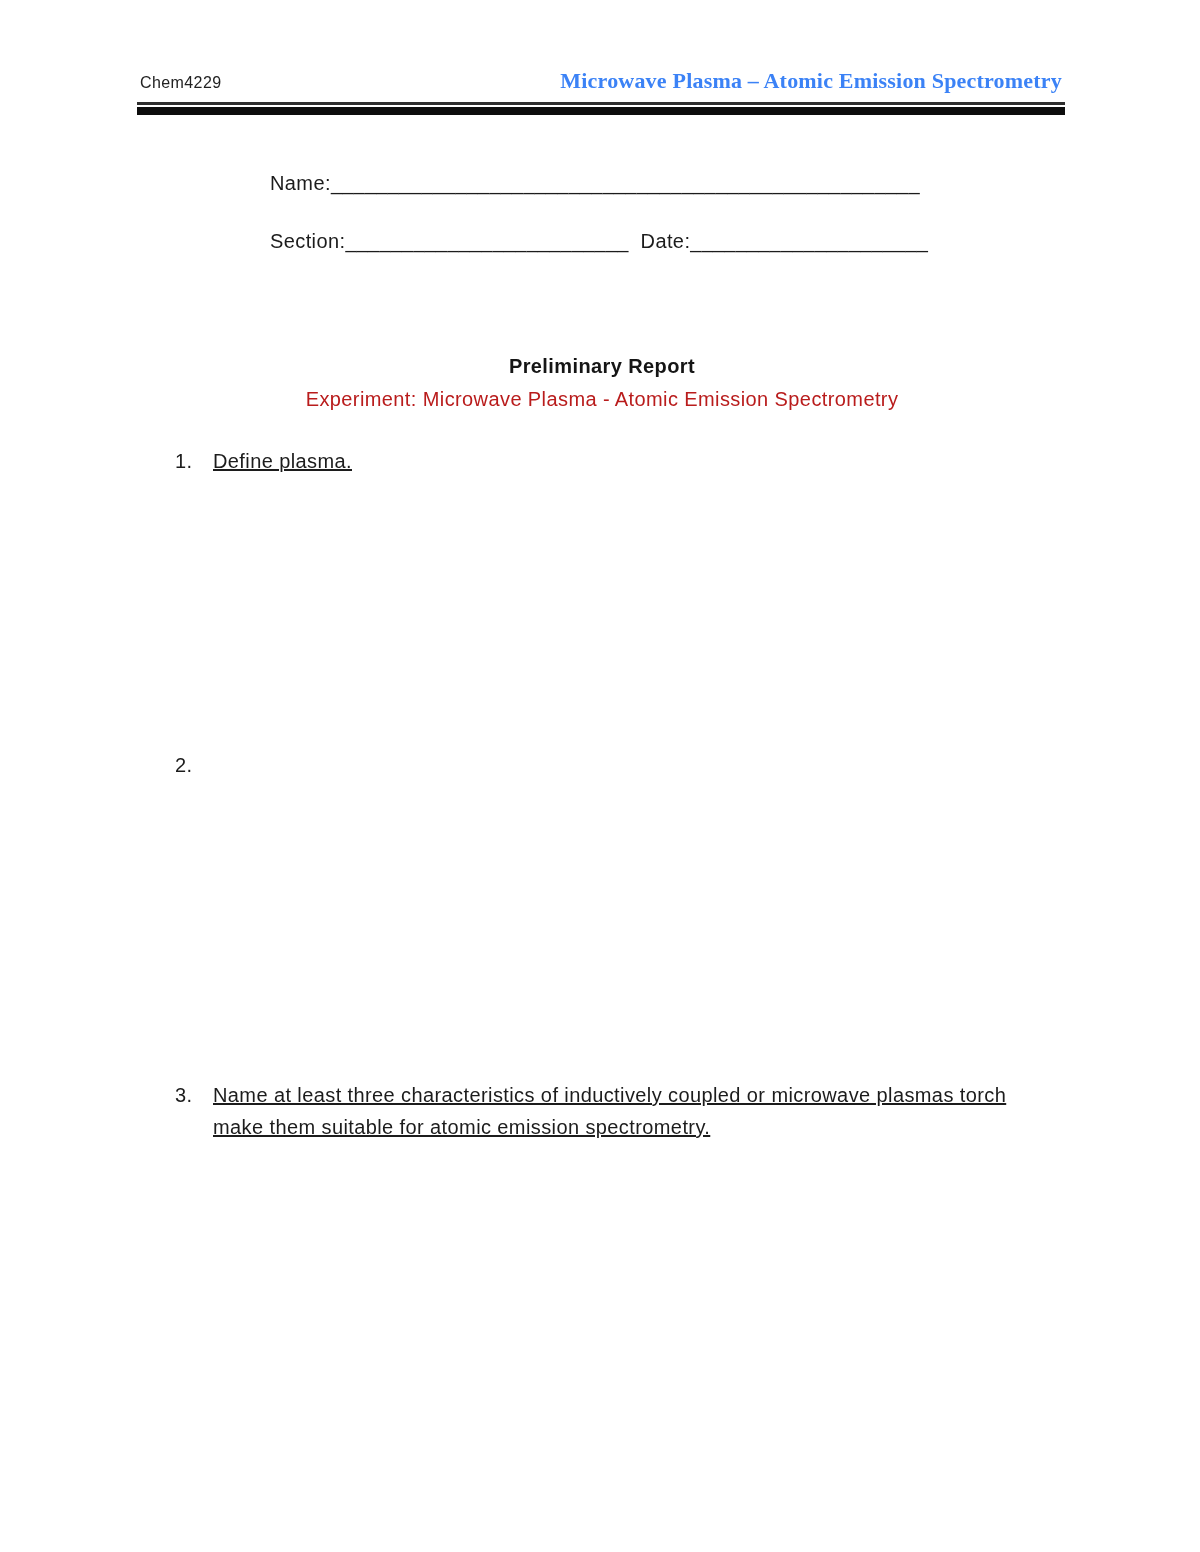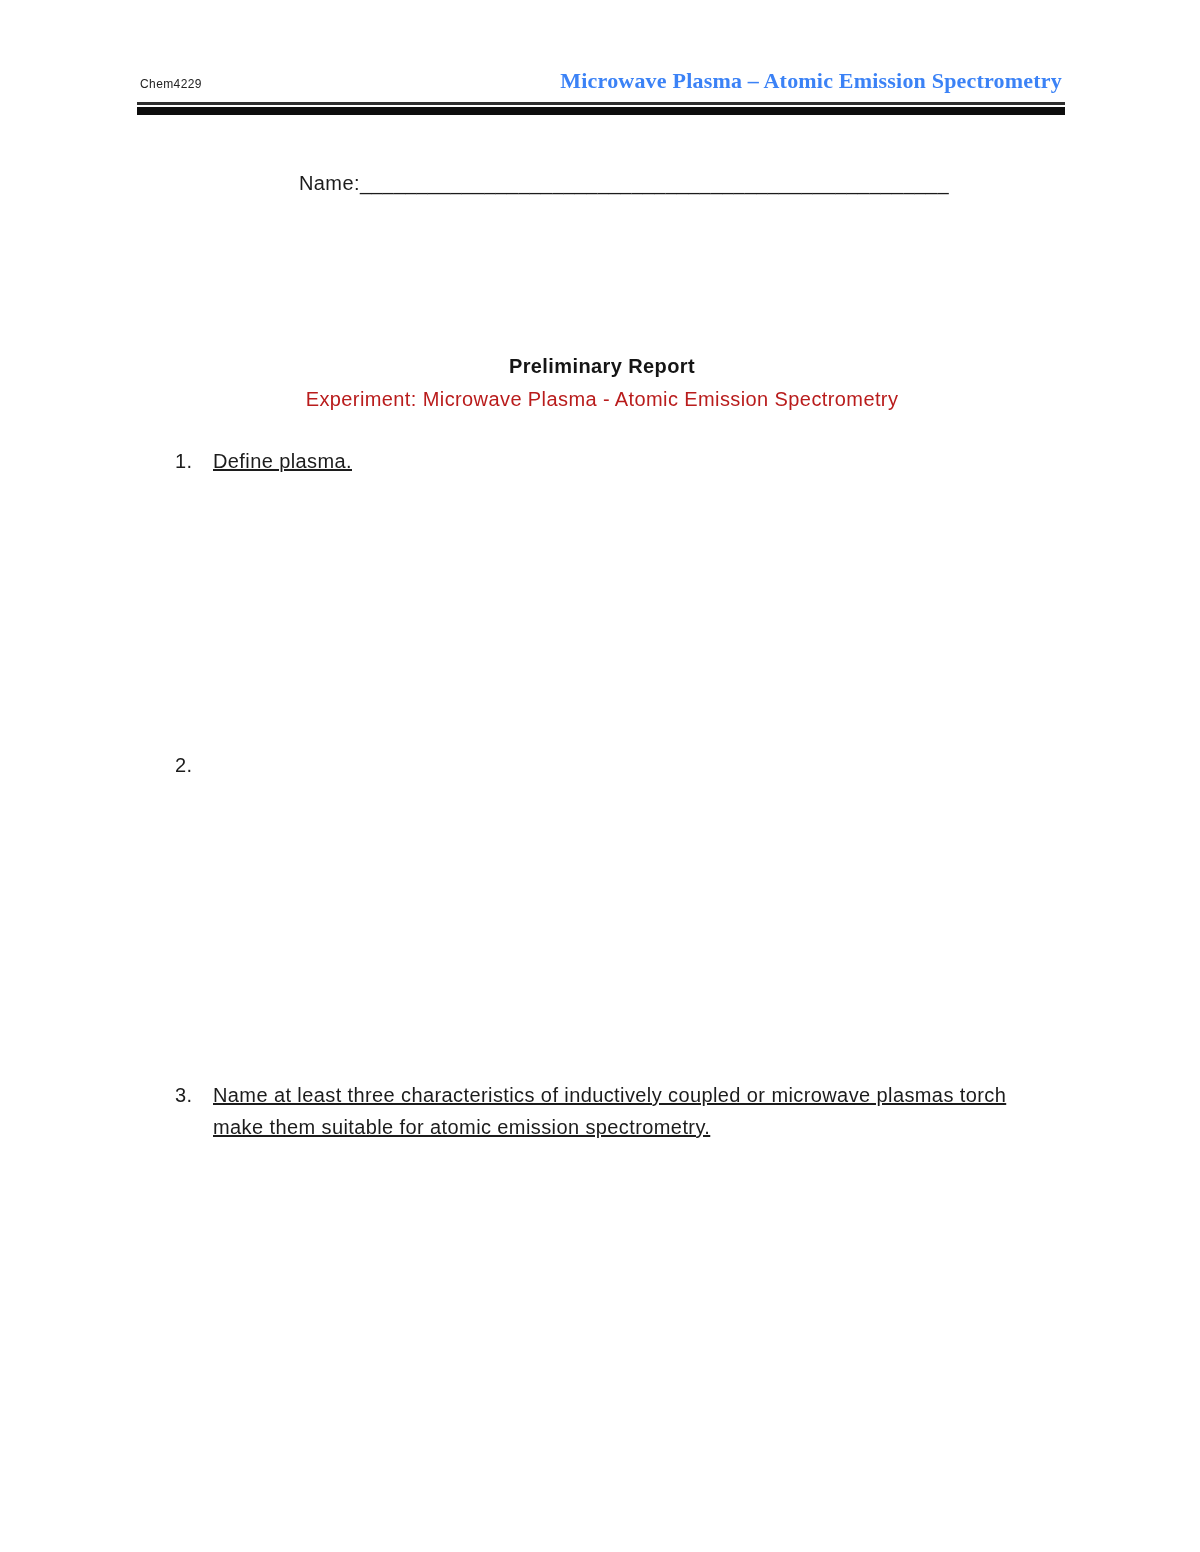--- a/index.html
+++ b/index.html
@@ -22,21 +22,21 @@
   .header {
     position: absolute;
     left: 140px;
     right: 138px;
     top: 68px;
     display: flex;
     justify-content: space-between;
     align-items: baseline;
   }
   .course-code {
-    font-size: 12px;
+    font-size: 16px;
     font-weight: 400;
     color: #222222;
   }
   .doc-title {
     font-family: "Liberation Serif", "DejaVu Serif", serif;
     font-size: 22px;
     font-weight: 700;
     letter-spacing: 0.2px;
     color: #3b82f6;
   }
@@ -69,21 +69,20 @@
   }
   .form-row {
     white-space: nowrap;
     height: 26px;
   }
   .form-row.second {
     margin-top: 32px;
   }
   .field-label {
     color: #1c1c1c;
-    margin-left: 29px;
   }
   .blank-line {
     color: #1c1c1c;
     letter-spacing: 0.2px;
   }
   .date-group {
     margin-left: 12px;
   }
 
   
@@ -144,20 +143,23 @@
   <div class="header-rule">
     <div class="thin"></div>
     <div class="gap"></div>
     <div class="thick"></div>
   </div>
 
   <div class="form-block">
     <div class="form-row">
       <span class="field-label">Name:</span><span class="blank-line">____________________________________________________</span>
     </div>
+    <div class="form-row second">
+      <span class="field-label">Section:</span><span class="blank-line">_________________________</span><span class="field-label date-group">Date:</span><span class="blank-line">_____________________</span>
+    </div>
   </div>
 
   <div class="title-block">
     <div class="report-title">Preliminary Report</div>
     <div class="report-subtitle">Experiment: Microwave Plasma - Atomic Emission Spectrometry</div>
   </div>
 
   <div class="questions">
     <div class="question q1">
       <span class="q-number">1.</span>

